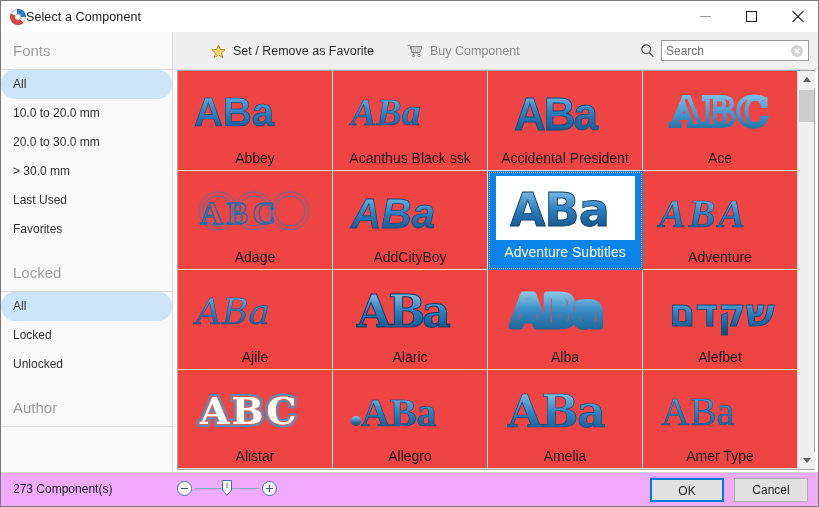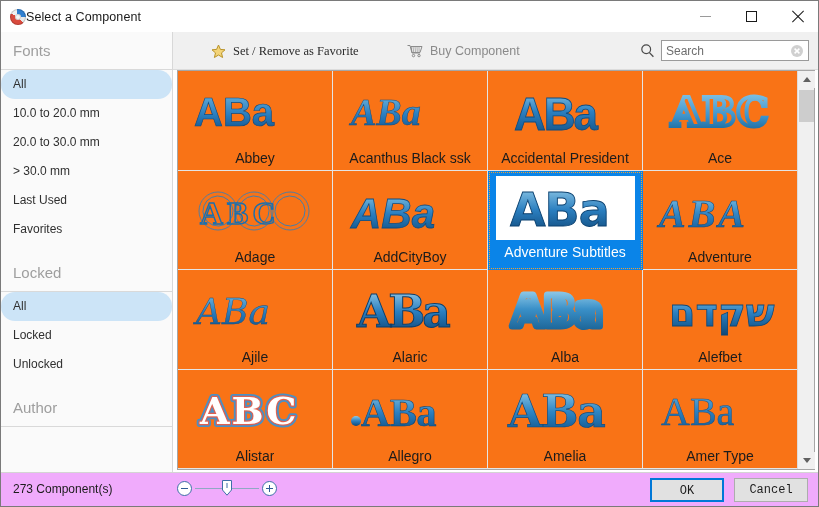--- a/index.html
+++ b/index.html
@@ -110,21 +110,21 @@
     height: 24px;
     display: flex;
     align-items: center;
     gap: 7px;
     padding: 0 6px;
     cursor: default;
     font-size: 12.5px;
     color: #2b2b2b;
     white-space: nowrap;
   }
-  .tb-fav { left: 32px; font-family: Liberation Serif, serif; }
+  .tb-fav { left: 32px; }
   .tb-buy { left: 228px; color: #8a8a8a; }
 
   .star-icon {
     position: relative;
     width: 15px; height: 15px;
     flex: 0 0 auto;
   }
   .star-icon svg { display: block; }
 
   .cart-icon {
@@ -204,21 +204,21 @@
   .sb-spacer { height: 10px; }
 
   
   .grid-outer {
     position: absolute;
     left: 176px; top: 69px;
     width: 638px;
     height: 400px;
     border: 1px solid #a6a6a6;
     box-sizing: border-box;
-    background: #f97316;
+    background: #ef4444;
   }
   .grid {
     position: absolute;
     left: 0; top: 0;
     width: 619px;
     height: 398px;
     display: grid;
     grid-template-columns: repeat(4, 155px);
     grid-auto-rows: 99.5px;
     overflow: hidden;
@@ -369,21 +369,21 @@
   .zthumb svg { display: block; }
 
   .dlg-btns {
     position: absolute;
     right: 10px; top: 5px;
     display: flex;
     gap: 10px;
   }
   .dbtn {
     width: 74px; height: 24px;
-    font-family: Liberation Mono, monospace;
+    font-family: Liberation Sans, sans-serif;
     font-size: 12px;
     color: #1c1c1c;
     background: #e1e1e1;
     border: 1px solid #adadad;
     box-sizing: border-box;
     cursor: default;
     padding: 0;
     line-height: 22px;
   }
   .dbtn.default {

